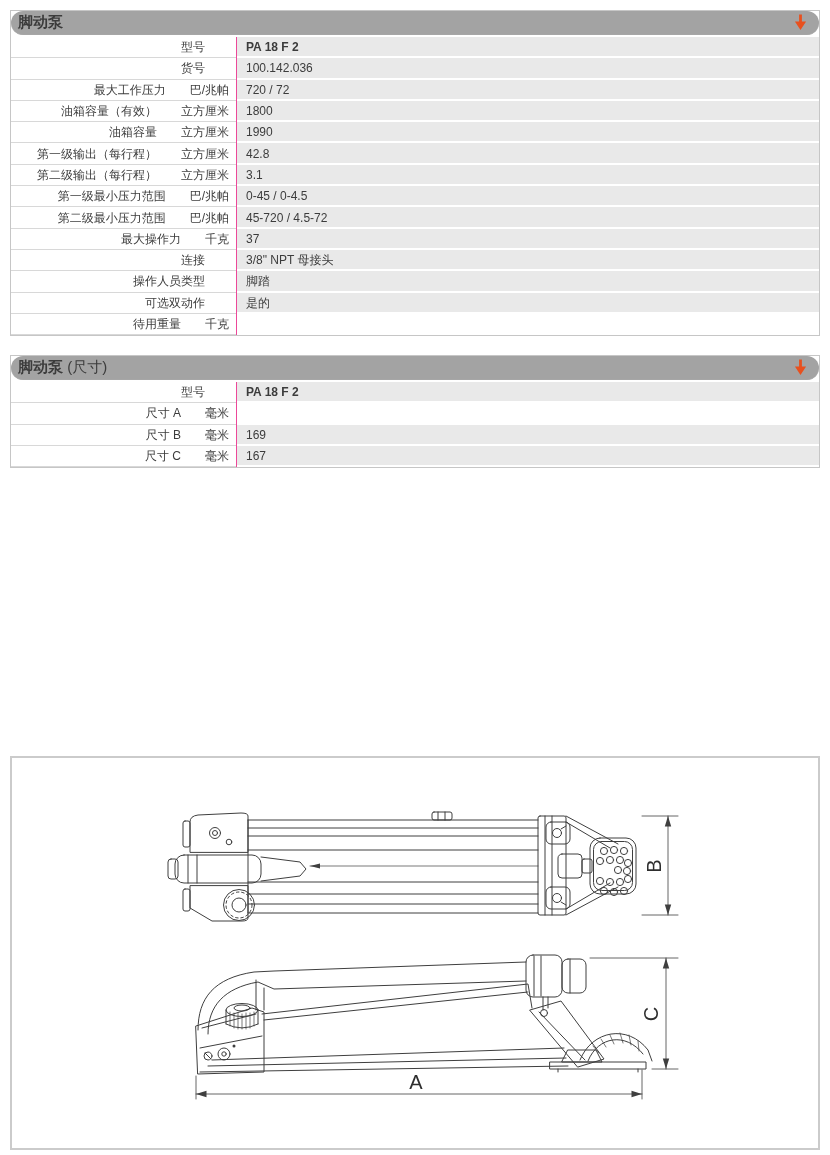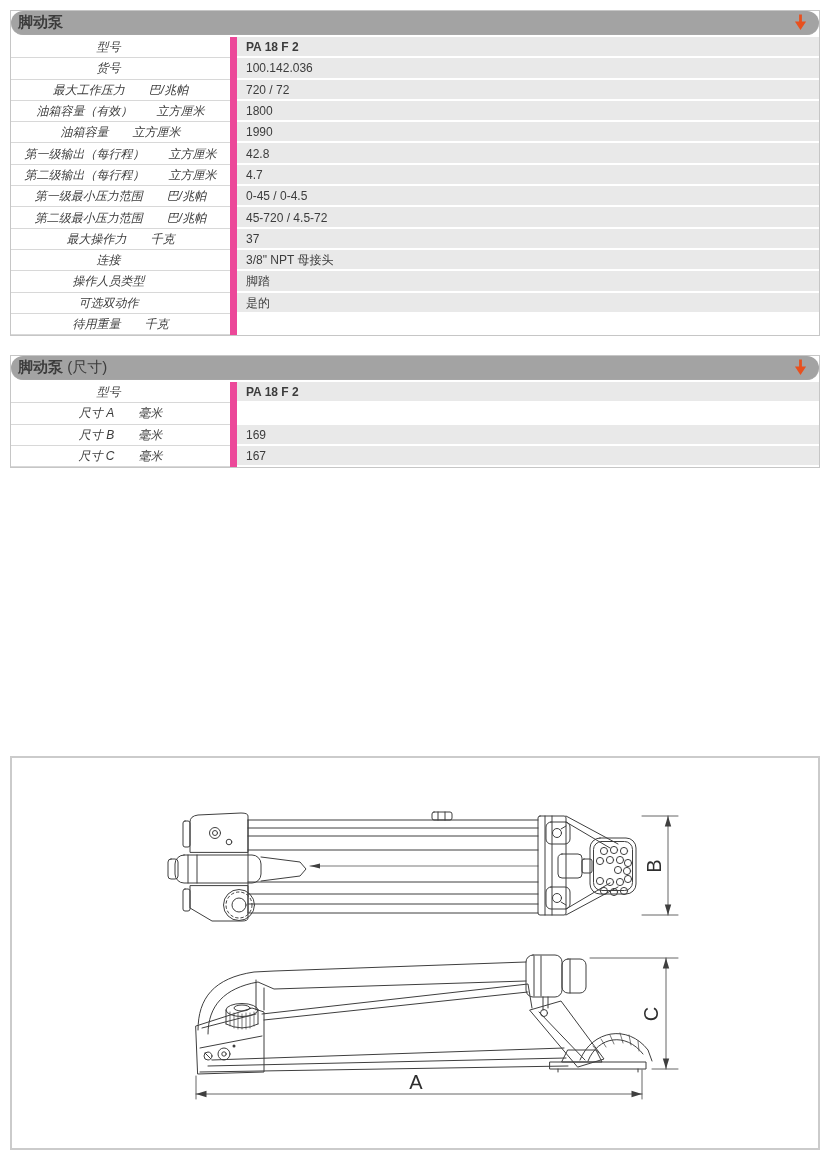--- a/index.html
+++ b/index.html
@@ -16,23 +16,23 @@
     height:23px; background:#a3a3a3; border-bottom:1px solid #a6a6a6;
     display:flex; align-items:center; position:relative;border-radius:12px;
   }
   .t-title { font-size:15px; font-weight:bold; padding-left:7px; white-space:nowrap; }
   .t-title .suffix { font-weight:normal; }
   .dl-arrow { position:absolute; right:9px; top:2px; width:19px; height:19px; cursor:pointer; }
   .t-body { padding-top:2px; background:#ffffff; }
   .t-row { display:flex; height:21.3px; align-items:stretch; }
   .cell-label {
     width:226px; box-sizing:border-box; background:#ffffff;
-    display:flex; justify-content:center; align-items:center;
-    padding:0 7px; border-right:7px solid #ec4899;
-    box-shadow:inset 0 -1px 0 #d8d8d8; font-size:12px; line-height:21px;font-style:italic;
+    display:flex; justify-content:flex-end; align-items:center;
+    padding:0 7px; border-right:1px solid #ec4899;
+    box-shadow:inset 0 -1px 0 #d8d8d8; font-size:12px; line-height:21px;
   }
   .cell-label .unit { margin-left:24px; white-space:nowrap; }
   .cell-value {
     flex:1; margin-left:0; background:#e9e9e9;
     display:flex; align-items:center; padding-left:9px;
     font-size:12px; line-height:21px; box-shadow:inset 0 -2px 0 #ffffff;
     white-space:nowrap;
   }
   .t-row.bold-value .cell-value span { font-weight:bold; }
   .drawing-frame {
@@ -115,21 +115,21 @@
     <div class="cell-value">
       <span>42.8</span>
     </div>
   </div>
       <div class="t-row">
     <div class="cell-label">
       <span class="lbl">第二级输出（每行程）</span>
       <span class="unit">立方厘米</span>
     </div>
     <div class="cell-value">
-      <span>4.7</span>
+      <span>3.1</span>
     </div>
   </div>
       <div class="t-row">
     <div class="cell-label">
       <span class="lbl">第一级最小压力范围</span>
       <span class="unit">巴/兆帕</span>
     </div>
     <div class="cell-value">
       <span>0-45 / 0-4.5</span>
     </div>

